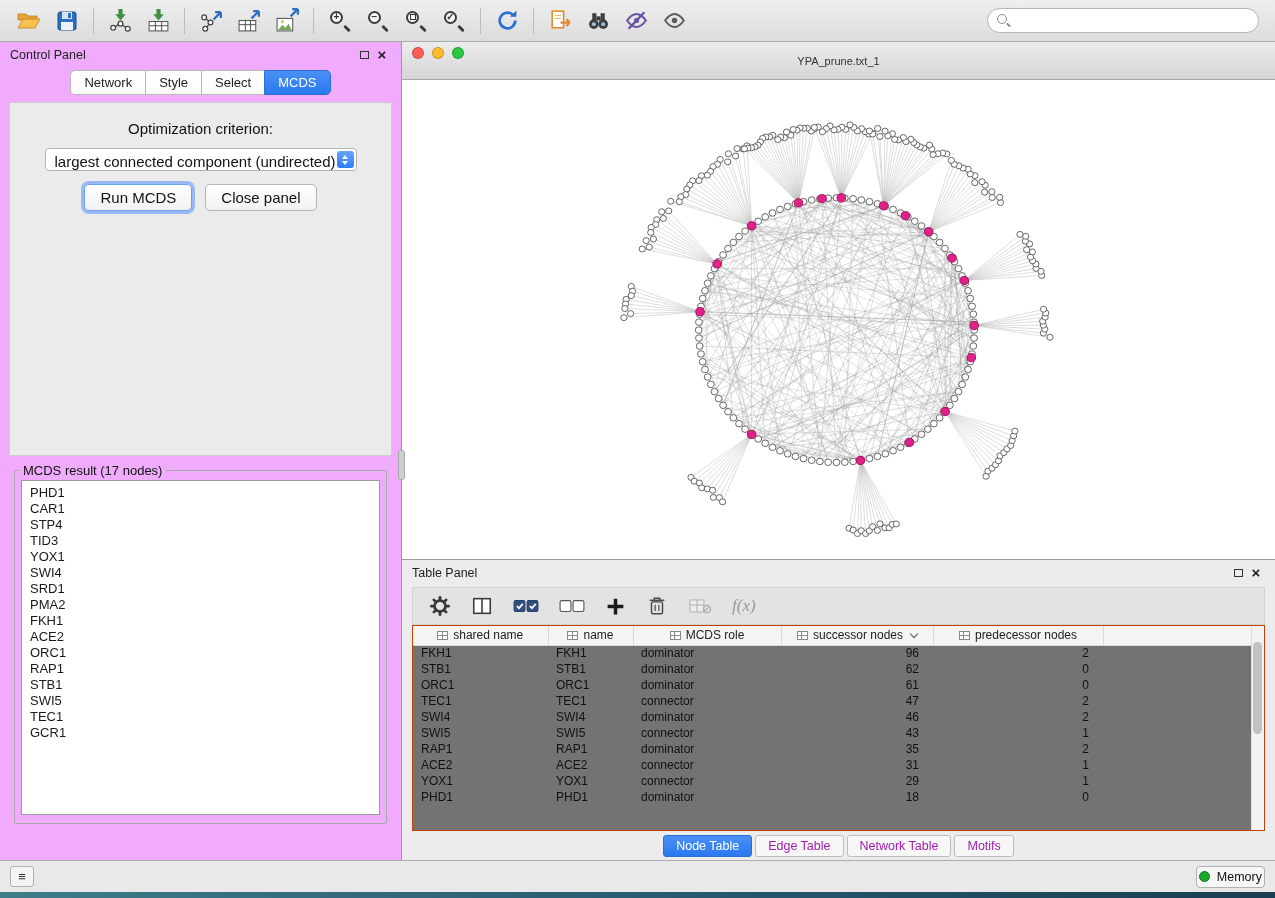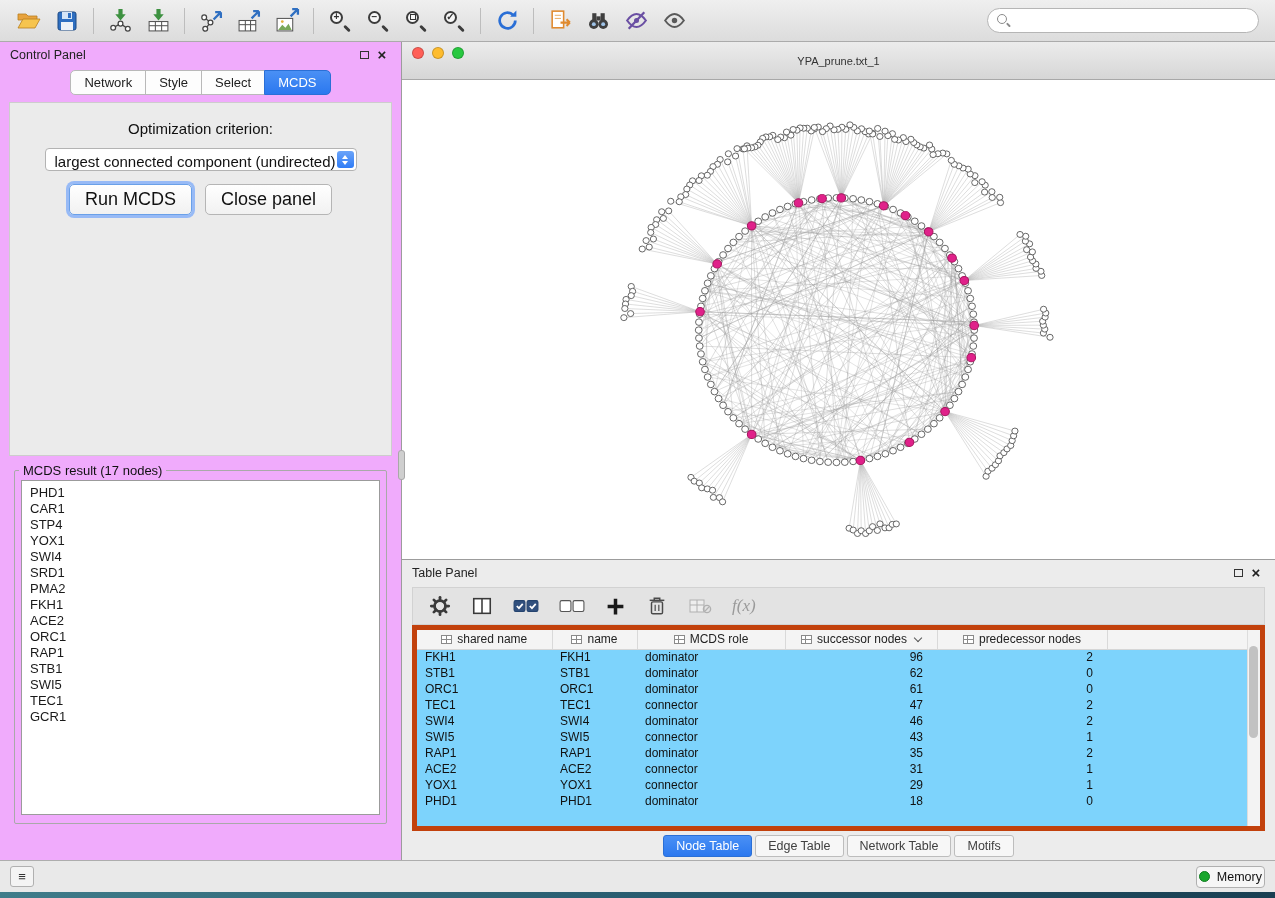--- a/index.html
+++ b/index.html
@@ -61,21 +61,21 @@
   .combo-text { display:block; font-size:15px; padding:4px 24px 0 9px; white-space:nowrap;
     overflow:hidden; color:#111; }
   .stepper { position:absolute; right:2px; top:2px; bottom:2px; width:17px;
     background:linear-gradient(#6ba4f9,#2f7cf6); border-radius:3px; display:flex;
     flex-direction:column; align-items:center; justify-content:center; gap:2px; }
   .tri-up { width:0;height:0;border-left:3.6px solid transparent;border-right:3.6px solid transparent;
     border-bottom:4.2px solid #fff; }
   .tri-down { width:0;height:0;border-left:3.6px solid transparent;border-right:3.6px solid transparent;
     border-top:4.2px solid #fff; }
   .btn-row { margin-top:13px; display:flex; justify-content:center; gap:13px; }
-  .btn { font-size:18px; padding:4px 15px; background:linear-gradient(#ffffff,#f1f1f1);
+  .btn { font-size:15px; padding:4px 15px; background:linear-gradient(#ffffff,#f1f1f1);
     border:1px solid #b5b5b5; border-radius:5px; color:#111; cursor:default; }
   .btn-focus { box-shadow:0 0 0 3px rgba(82,145,255,0.55); border-color:#6aa0e8; }
   fieldset.result { margin:7px 14px 36px; flex:1; border:1px solid #a9a9a9; border-radius:2px;
     position:relative; min-height:0; }
   fieldset.result legend { font-size:13px; padding:0 4px; margin-left:4px; color:#111; }
   .result-list { position:absolute; left:6px; right:6px; top:2px; bottom:8px; background:#fff;
     border:1px solid #9b9b9b; padding:4px 0 0 8px; font-size:13px; line-height:16px;
     overflow:hidden; text-align:left; }
   .mcds-item { height:16px; }
   .vsplit-handle { position:absolute; right:-4px; top:408px; width:7px; height:30px;
@@ -95,21 +95,21 @@
   .net-canvas svg { width:100%; height:100%; display:block; }
 
   
   .table-panel { flex:1; min-height:0; display:flex; flex-direction:column; background:#ececec; }
   .tp-toolbar { height:38px; flex:none; margin:2px 10px 0; background:#e3e3e3;
     border:1px solid #d2d2d2; display:flex; align-items:center; gap:20px; padding:0 16px; }
   .tpbtn { border:none; background:transparent; display:flex; align-items:center;
     justify-content:center; height:30px; cursor:default; }
   .fx { font-family:"Liberation Serif", serif; font-style:italic; font-size:17px; color:#9a9a9a; }
   .disabled-ic { opacity:0.4; }
-  .tp-tablewrap { flex:1; margin:0 10px; background:#7dd3fc; border:5px solid #c2410c;
+  .tp-tablewrap { flex:1; margin:0 10px; background:#737373; border:1px solid #c2410c;
     position:relative; overflow:hidden; min-height:0; }
   table.nodetable { border-collapse:collapse; table-layout:fixed; width:100%; }
   table.nodetable th { height:19px; background:#f4f4f4; border-bottom:1px solid #d6d6d6;
     border-right:1px solid #d9d9d9; font-weight:normal; font-size:12px; color:#222;
     text-align:center; white-space:nowrap; overflow:hidden; }
   table.nodetable th.filler { border-right:none; }
   table.nodetable td { height:16px; font-size:12px; padding:0 8px; white-space:nowrap;
     overflow:hidden; color:#111; }
   table.nodetable td.num { text-align:right; padding-right:14px; }
   .colicon{display:inline-block;width:11px;height:9px;border:1px solid #8a8a8a;position:relative;
@@ -117,21 +117,21 @@
   .colicon::before{content:"";position:absolute;left:3.5px;top:0;bottom:0;width:1px;background:#8a8a8a}
   .colicon::after{content:"";position:absolute;left:0;right:0;top:3px;height:1px;background:#8a8a8a}
   .chev{display:inline-block;width:6px;height:6px;border-right:1.6px solid #555;
     border-bottom:1.6px solid #555;transform:rotate(45deg);margin-left:8px;vertical-align:2px}
   .vscroll { position:absolute; right:0; top:0; bottom:0; width:13px; background:#f3f3f3;
     border-left:1px solid #dddddd; }
   .vthumb { position:absolute; right:2px; top:16px; width:9px; height:92px; background:#c2c2c2;
     border-radius:5px; }
   .tp-tabs { height:29px; flex:none; display:flex; align-items:center; justify-content:center; gap:3px; }
   .ttab { font-size:12.5px; padding:3px 12px; background:#f7f7f7; border:1px solid #bdbdbd;
-    border-radius:3px; color:#404040; cursor:default; }
+    border-radius:3px; color:#a21caf; cursor:default; }
   .ttab-active { background:linear-gradient(#4a90f5,#2b78ef); border-color:#2a6fd6; color:#fff; }
 
   
   .statusbar { height:32px; flex:none; display:flex; align-items:center; padding:0 10px;
     background:#e9e9e9; border-top:1px solid #adadad; }
   .menu-btn { width:24px; height:21px; border:1px solid #b0b0b0; background:#f4f4f4;
     border-radius:3px; font-size:13px; color:#333; display:flex; align-items:center;
     justify-content:center; cursor:default; }
   .memory-btn { margin-left:auto; display:flex; align-items:center; gap:7px;
     border:1px solid #b0b0b0; background:#f6f6f6; border-radius:4px; padding:3px 2px;
@@ -316,20 +316,21 @@
           <button class="btn btn-focus">Run MCDS</button>
           <button class="btn">Close panel</button>
         </div>
       </div>
       <fieldset class="result">
         <legend>MCDS result (17 nodes)</legend>
         <div class="result-list">
             <div class="mcds-item">PHD1</div>
             <div class="mcds-item">CAR1</div>
             <div class="mcds-item">STP4</div>
+            <div class="mcds-item">TID3</div>
             <div class="mcds-item">YOX1</div>
             <div class="mcds-item">SWI4</div>
             <div class="mcds-item">SRD1</div>
             <div class="mcds-item">PMA2</div>
             <div class="mcds-item">FKH1</div>
             <div class="mcds-item">ACE2</div>
             <div class="mcds-item">ORC1</div>
             <div class="mcds-item">RAP1</div>
             <div class="mcds-item">STB1</div>
             <div class="mcds-item">SWI5</div>

